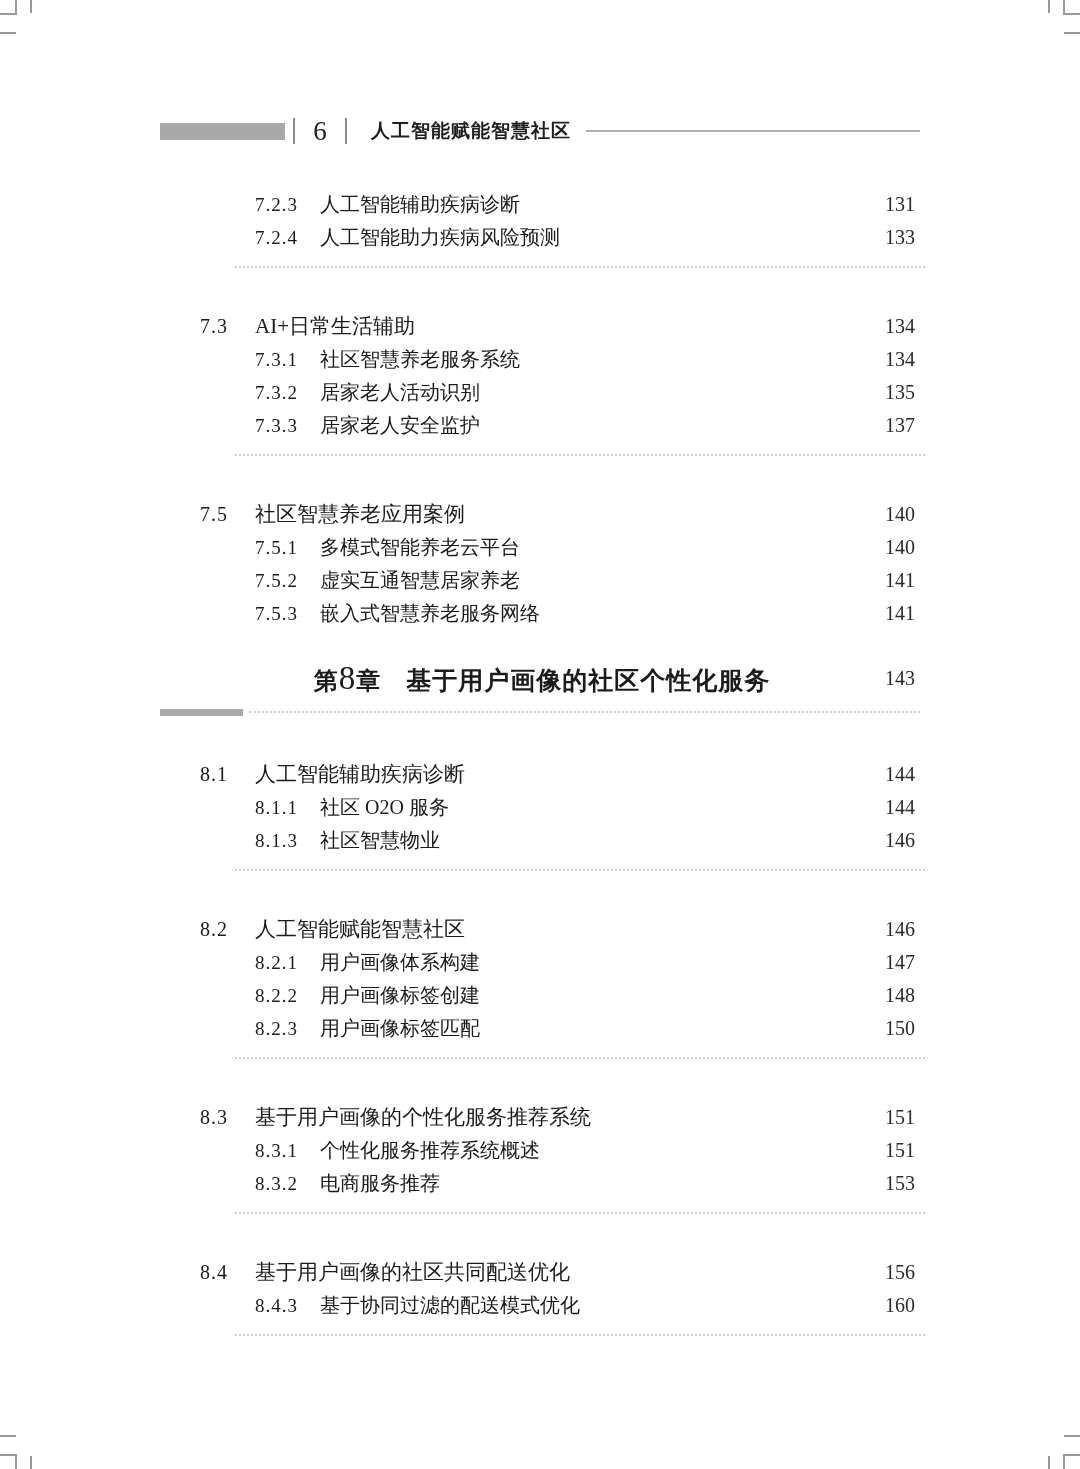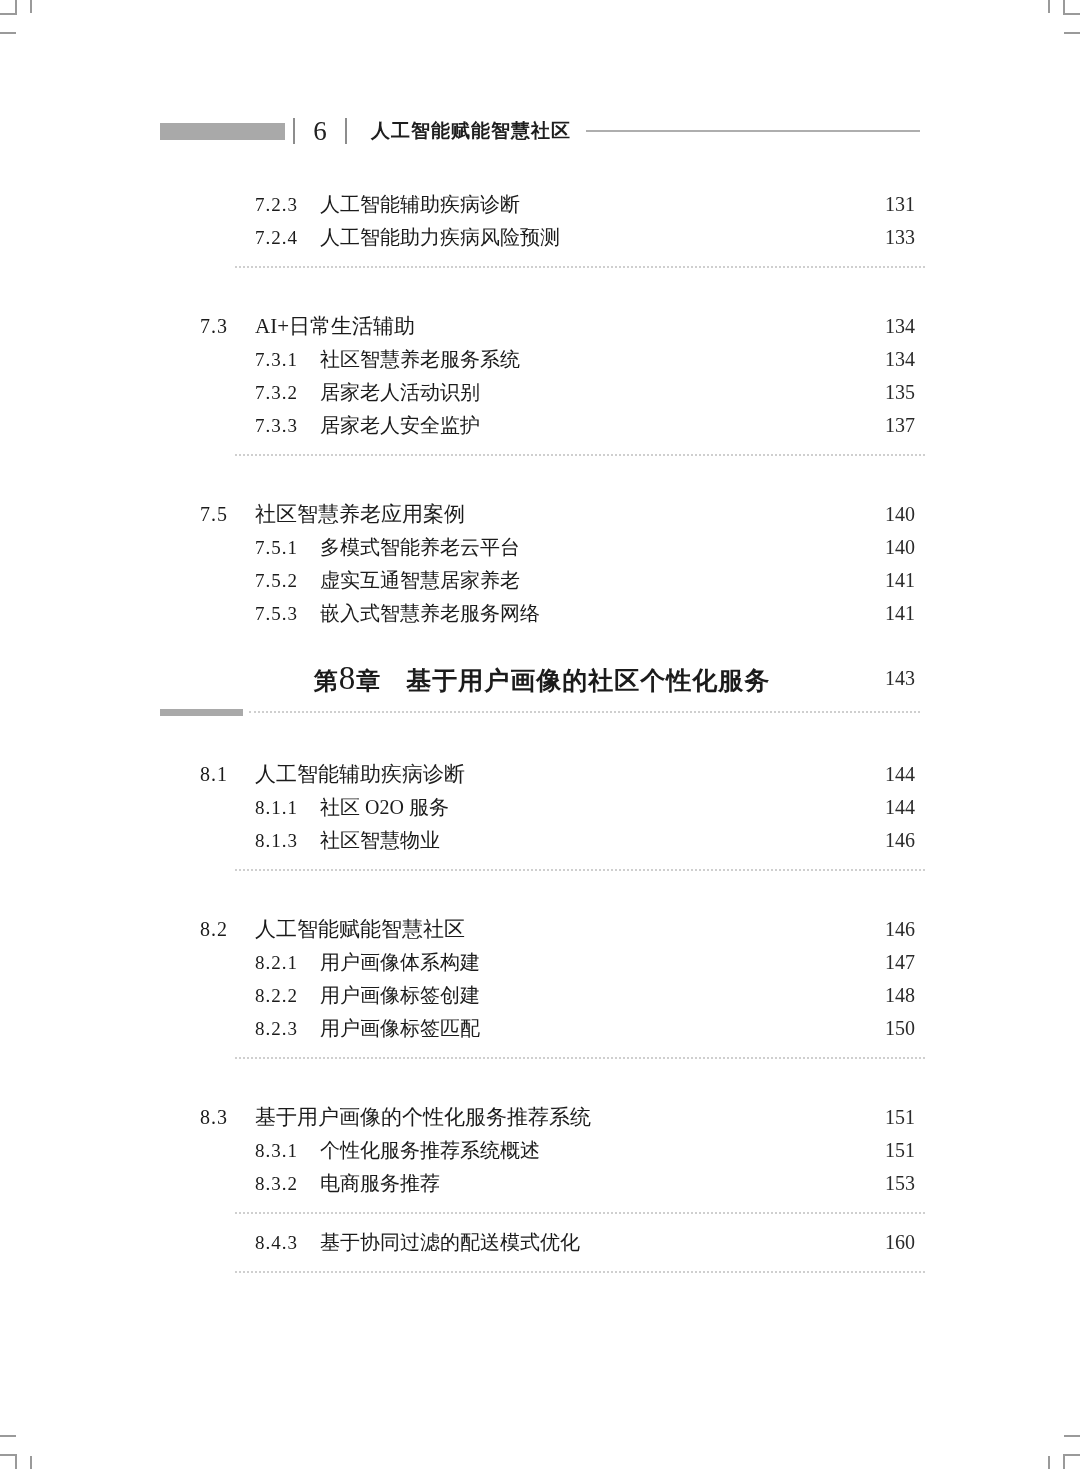--- a/index.html
+++ b/index.html
@@ -198,20 +198,24 @@
   </div>
 
   <div class="row l2">
     <span class="num">8.3.2</span><span class="title">电商服务推荐</span>
     <span class="pg">153</span>
   </div>
 
 
   <div class="sep"></div>
 
+  <div class="row l1">
+    <span class="num">8.4</span><span class="title">基于用户画像的社区共同配送优化</span>
+    <span class="pg">156</span>
+  </div>
 
 
 
   <div class="row l2">
     <span class="num">8.4.3</span><span class="title">基于协同过滤的配送模式优化</span>
     <span class="pg">160</span>
   </div>
 
   <div class="sep"></div>
 </main>

